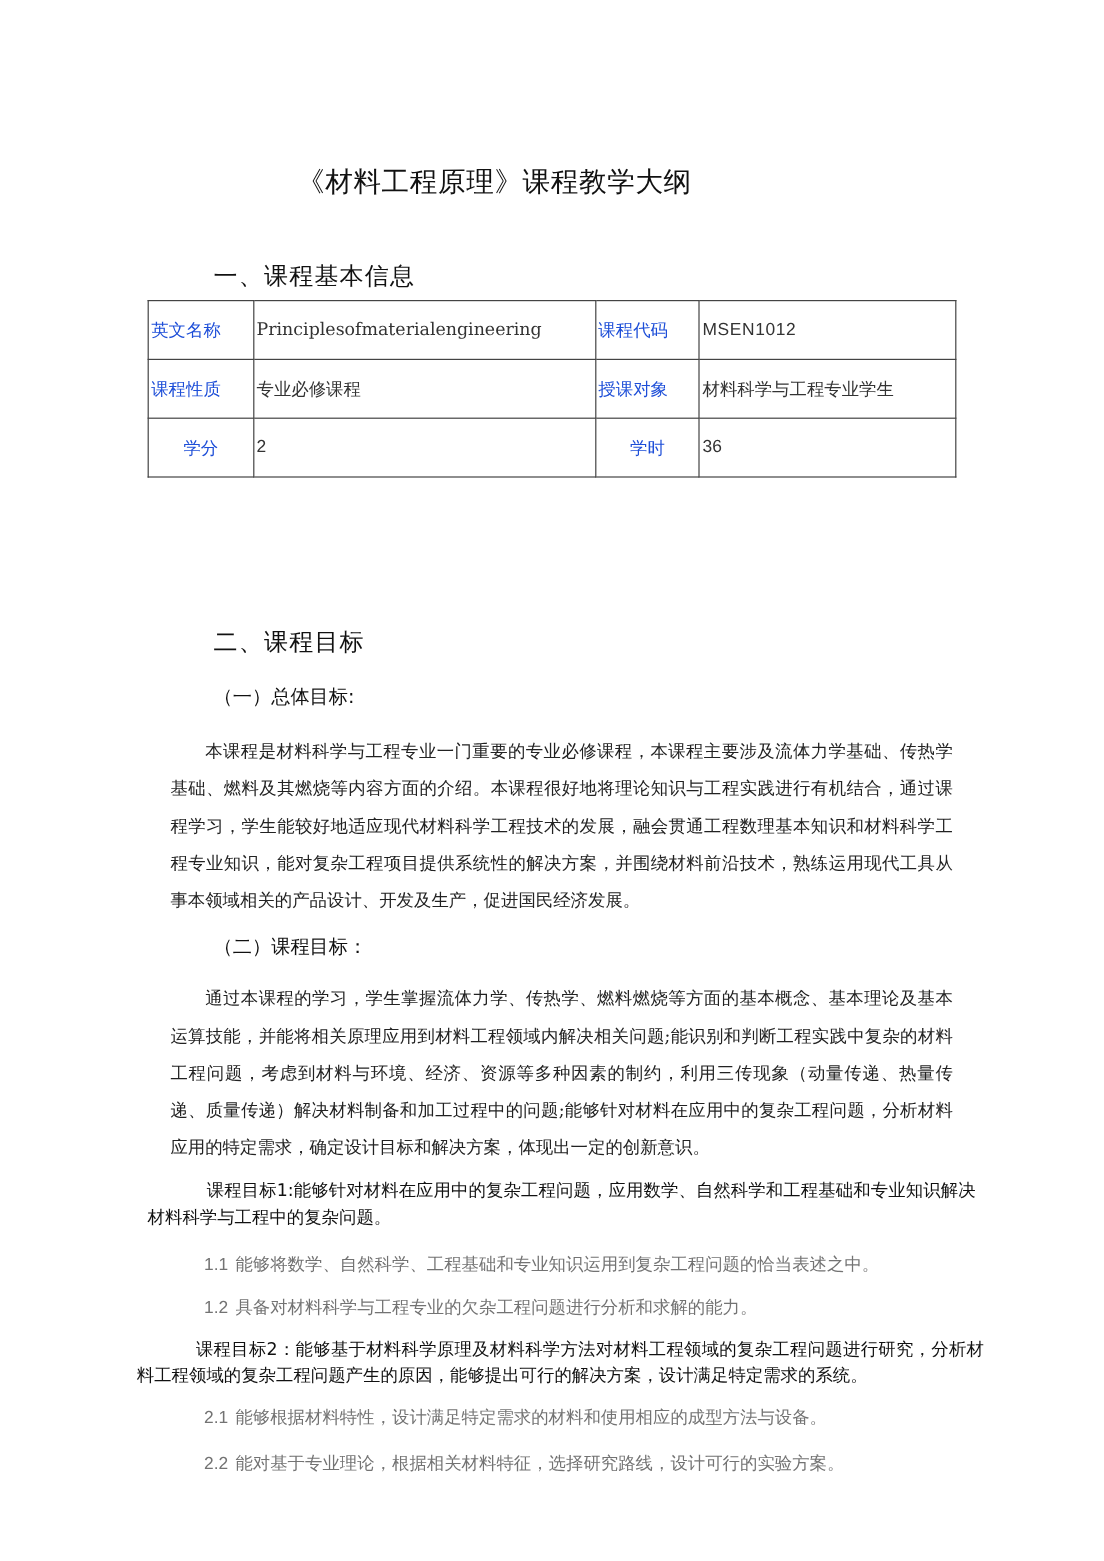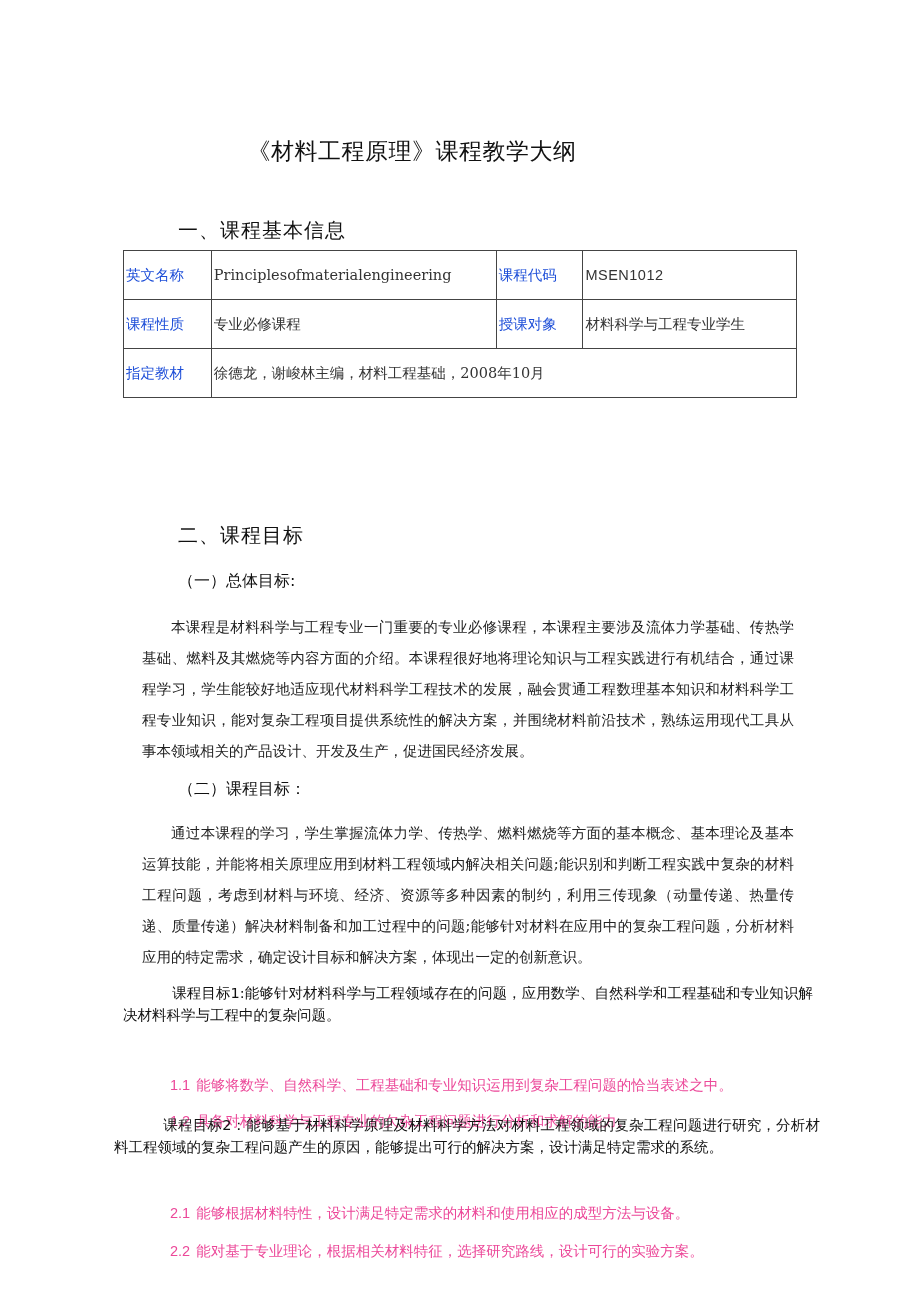--- a/index.html
+++ b/index.html
@@ -22,21 +22,21 @@
     text-align: justify; text-indent: 2em; margin: 0;
   }
   .goal {
     position: absolute; left: 118px; width: 700px;
     font-size: 14.5px; line-height: 22px; color: #111;
     text-indent: 3.4em; margin: 0; text-align: justify;
   }
   .sub {
     position: absolute; left: 170px;
     font-family: "DejaVu Serif", "Liberation Serif", serif;
-    font-size: 14.5px; color: #ec4899; white-space: nowrap; margin-top: 32px;
+    font-size: 14.5px; color: #737373; white-space: nowrap;
   }
   .sub .num { font-family: "Liberation Sans", sans-serif; margin-right: 6px; }
 
   table.info {
     position: absolute; left: 123px; top: 250px;
     width: 674px; border-collapse: collapse;
     font-size: 14.5px;
   }
   table.info td {
     border: 1px solid #444;
@@ -71,37 +71,39 @@
       <td class="label">课程代码</td>
       <td class="value mono">MSEN1012</td>
     </tr>
     <tr>
       <td class="label">课程性质</td>
       <td class="value">专业必修课程</td>
       <td class="label">授课对象</td>
       <td class="value">材料科学与工程专业学生</td>
     </tr>
     <tr>
-      <td class="label">指定教材</td>
-      <td class="value" colspan="3">徐德龙，谢峻林主编，材料工程基础，2008年10月</td>
+      <td class="label center">学分</td>
+      <td class="value sans">2</td>
+      <td class="label center">学时</td>
+      <td class="value sans">36</td>
     </tr>
   </tbody>
     </table>
 
   <div class="abs h1" style="left:178px; top:522px;">二、课程目标</div>
 
   <div class="abs h2" style="left:178px; top:571px;">（一）总体目标:</div>
 
   <p class="body-text" style="top:612px;">本课程是材料科学与工程专业一门重要的专业必修课程，本课程主要涉及流体力学基础、传热学基础、燃料及其燃烧等内容方面的介绍。本课程很好地将理论知识与工程实践进行有机结合，通过课程学习，学生能较好地适应现代材料科学工程技术的发展，融会贯通工程数理基本知识和材料科学工程专业知识，能对复杂工程项目提供系统性的解决方案，并围绕材料前沿技术，熟练运用现代工具从事本领域相关的产品设计、开发及生产，促进国民经济发展。</p>
 
   <div class="abs h2" style="left:178px; top:779px;">（二）课程目标：</div>
 
   <p class="body-text" style="top:818px;">通过本课程的学习，学生掌握流体力学、传热学、燃料燃烧等方面的基本概念、基本理论及基本运算技能，并能将相关原理应用到材料工程领域内解决相关问题;能识别和判断工程实践中复杂的材料工程问题，考虑到材料与环境、经济、资源等多种因素的制约，利用三传现象（动量传递、热量传递、质量传递）解决材料制备和加工过程中的问题;能够针对材料在应用中的复杂工程问题，分析材料应用的特定需求，确定设计目标和解决方案，体现出一定的创新意识。</p>
 
-  <p class="goal" style="top:982px; left:123px; width:690px;">课程目标1:能够针对材料科学与工程领域存在的问题，应用数学、自然科学和工程基础和专业知识解决材料科学与工程中的复杂问题。</p>
+  <p class="goal" style="top:982px; left:123px; width:690px;">课程目标1:能够针对材料在应用中的复杂工程问题，应用数学、自然科学和工程基础和专业知识解决材料科学与工程中的复杂问题。</p>
 
   <div class="sub" style="top:1044px;">
     <span class="num">1.1</span><span>能够将数学、自然科学、工程基础和专业知识运用到复杂工程问题的恰当表述之中。</span>
   </div>
 
   <div class="sub" style="top:1080px;">
     <span class="num">1.2</span><span>具备对材料科学与工程专业的欠杂工程问题进行分析和求解的能力。</span>
   </div>
 
   <p class="goal" style="top:1114px; left:114px; width:706px;">课程目标2：能够基于材料科学原理及材料科学方法对材料工程领域的复杂工程问题进行研究，分析材料工程领域的复杂工程问题产生的原因，能够提出可行的解决方案，设计满足特定需求的系统。</p>

